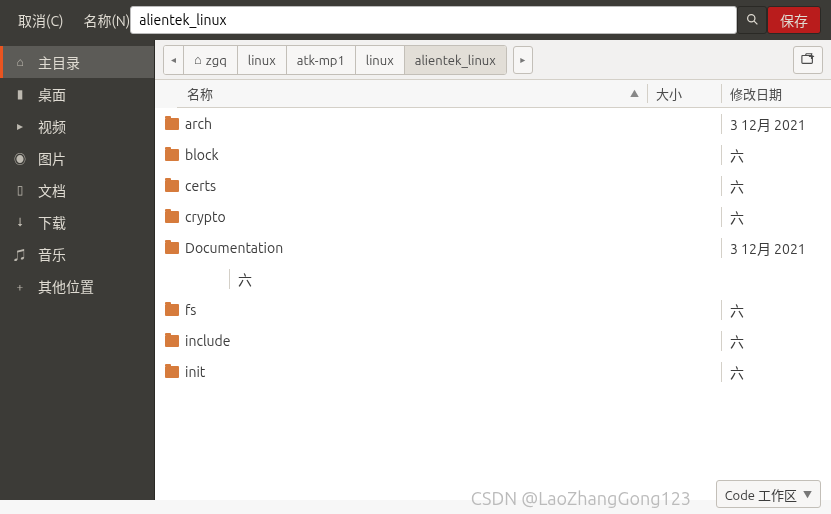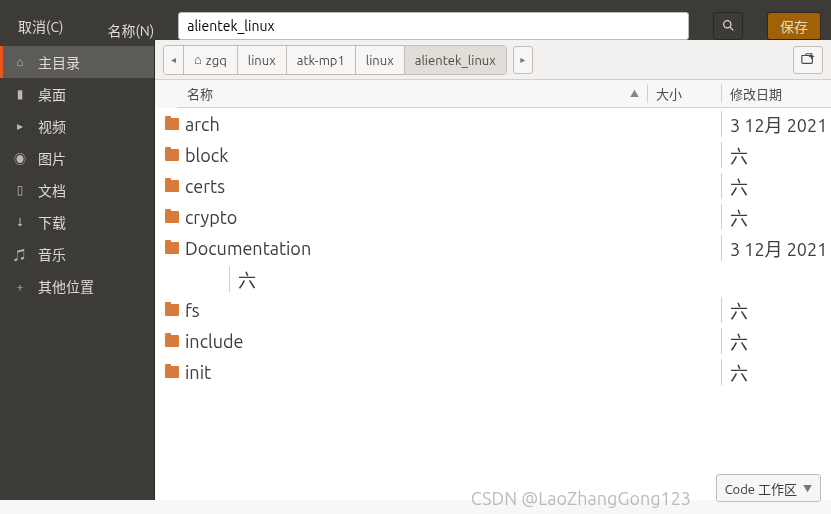--- a/index.html
+++ b/index.html
@@ -1,24 +1,24 @@
 <!DOCTYPE html>
 <html><head>
 <meta charset="utf-8">
 <style>
 * { box-sizing: border-box; margin: 0; padding: 0; font-family: "Ubuntu", "Noto Sans CJK SC", sans-serif; }
 body { width: 831px; height: 514px; background: #f7f7f7; overflow: hidden; position: relative; }
 
 
-.header { height: 40px; background: #3c3b37; display: flex; align-items: flex-end; padding: 0 10px; gap: 24px; }
+.header { height: 40px; background: #3c3b37; display: flex; align-items: center; padding: 0 10px; gap: 0; }
 .header .cancel { color: #dfdbd2; font-size: 14px; cursor: pointer; padding: 4px 8px; }
 .header .name-label { color: #dfdbd2; font-size: 14px; margin-left: 12px; }
 .header .name-input { flex: 1; height: 28px; background: #fff; border: 1px solid #bbb; border-radius: 3px; padding: 0 8px; font-size: 14px; outline: none; }
 .header .search-btn { width: 30px; height: 28px; background: #3c3b37; border: 1px solid #2a2925; border-radius: 3px; color: #dfdbd2; display: flex; align-items: center; justify-content: center; cursor: pointer; font-size: 13px; }
-.header .save-btn { height: 28px; padding: 0 12px; background: #a16207; border: 1px solid #2a2925; border-radius: 3px; color: #dfdbd2; font-size: 14px; cursor: pointer; }
+.header .save-btn { height: 28px; padding: 0 12px; background: #b91c1c; border: 1px solid #2a2925; border-radius: 3px; color: #dfdbd2; font-size: 14px; cursor: pointer; }
 
 
 .main { display: flex; height: 460px; }
 
 
 .sidebar { width: 154px; background: #3c3b37; color: #dfdbd2; padding-top: 6px; }
 .sidebar-item { display: flex; align-items: center; height: 32px; padding: 0 12px; gap: 10px; font-size: 14px; cursor: pointer; }
 .sidebar-item.active { background: #5c5b57; border-left: 3px solid #e95420; padding-left: 9px; }
 .sidebar-item .icon { width: 16px; text-align: center; font-size: 12px; color: #bdb9b0; }
 
@@ -36,27 +36,27 @@
 .crumb-row .folder-btn { width: 30px; height: 28px; border: 1px solid #c3bfb8; border-radius: 3px; background: #f7f6f5; display: flex; align-items: center; justify-content: center; cursor: pointer; font-size: 13px; color: #4c4c4c; }
 
 
 .list-head { display: flex; align-items: center; height: 28px; background: #f7f7f7; border-bottom: 1px solid #d4d0c8; font-size: 13px; color: #4c4c4c; margin-left: 22px; }
 .col-name { flex: 1; padding-left: 10px; display: flex; align-items: center; }
 .col-size { width: 74px; border-left: 1px solid #d4d0c8; padding-left: 8px; }
 .col-date { width: 110px; border-left: 1px solid #d4d0c8; padding-left: 8px; }
 .list-head .sort-ind { margin-left: auto; margin-right: 8px; font-size: 9px; color: #888; }
 
 .file-list { flex: 1; overflow-y: auto; background: #fff; }
-.file-row { display: flex; align-items: center; height: 31px; font-size: 18px; color: #3c3c3c; }
+.file-row { display: flex; align-items: center; height: 31px; font-size: 14px; color: #3c3c3c; }
 .file-row .col-name { display: flex; align-items: center; gap: 6px; }
 .folder-icon { width: 14px; height: 12px; background: #d67b3c; border-radius: 1px; position: relative; display: inline-block; }
 .folder-icon::before { content: ""; position: absolute; top: -2px; left: 0; width: 6px; height: 2px; background: #d67b3c; border-radius: 1px 1px 0 0; }
 
 
-.footer { position: absolute; bottom: 12px; right: 10px; }
+.footer { position: absolute; bottom: 6px; right: 10px; }
 .footer .combo { height: 28px; border: 1px solid #c3bfb8; border-radius: 3px; background: #f7f6f5; padding: 0 8px; font-size: 13px; color: #3c3c3c; display: flex; align-items: center; gap: 6px; cursor: pointer; }
 .footer .combo .chev { font-size: 9px; color: #777; }
 
 
 .watermark { position: absolute; bottom: 6px; right: 140px; font-size: 18px; color: #bbb; pointer-events: none; }
 </style>
 </head>
 <body>
 
 <div class="header">

